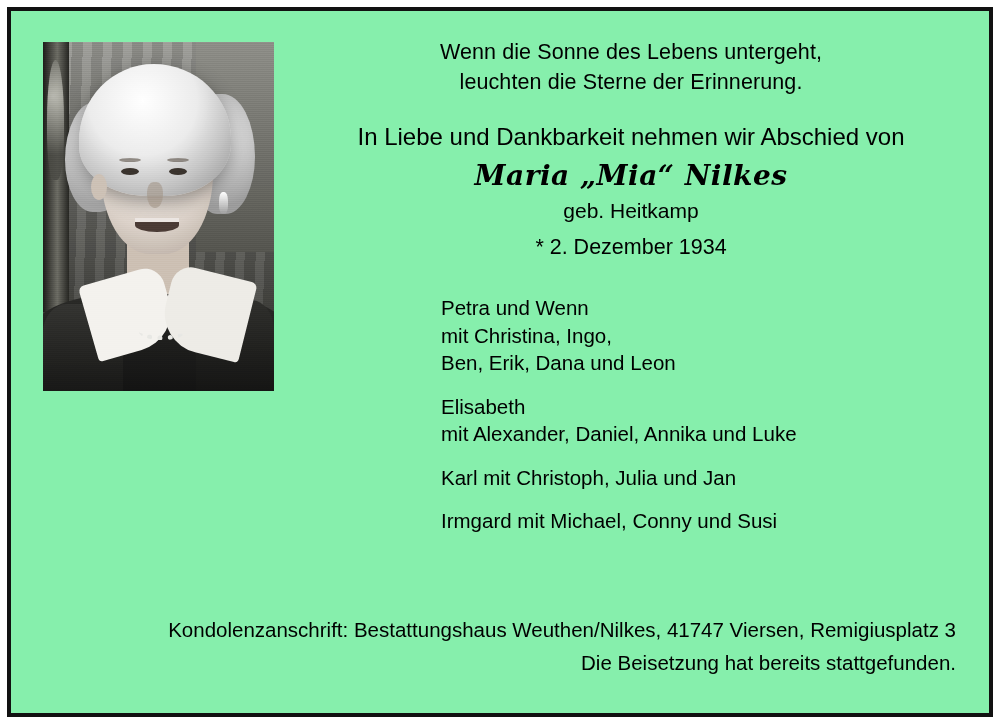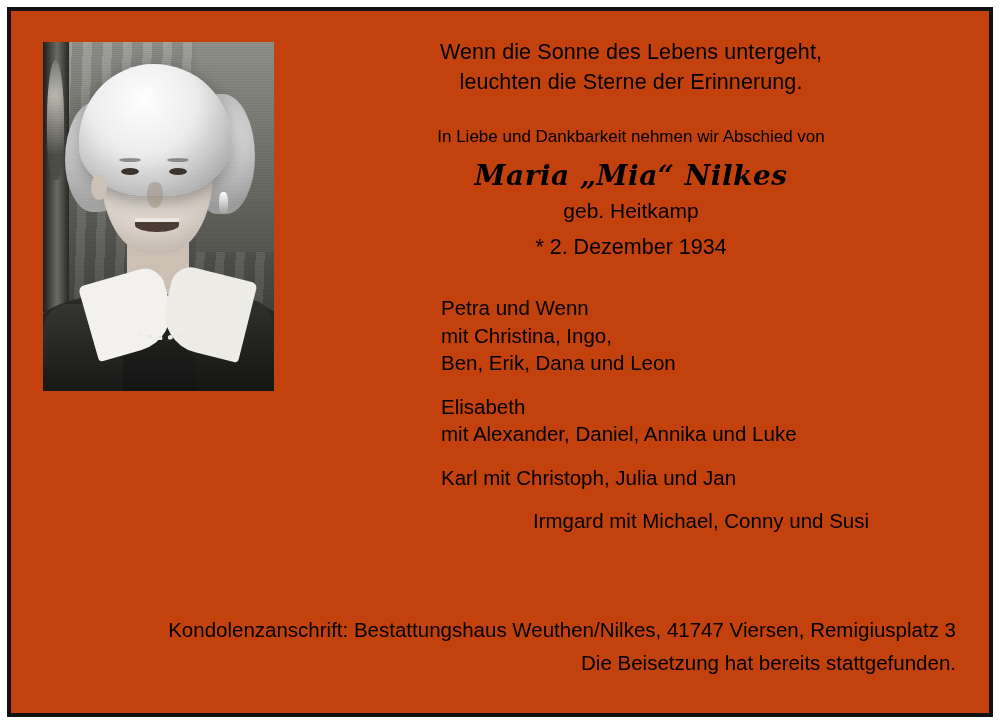--- a/index.html
+++ b/index.html
@@ -29,21 +29,21 @@
     right: 7px;
     bottom: 7px;
     border: 4px solid #111111;
   }
   .notice-inner {
     position: absolute;
     left: 11px;
     top: 11px;
     width: 978px;
     height: 702px;
-    background: #c2410c;
+    background: #86efac;
   }
 
   
   .portrait {
     position: absolute;
     left: 32px;
     top: 31px;
     width: 231px;
     height: 349px;
     background: linear-gradient(160deg, #7d7d79 0%, #5d5d59 40%, #3a3a36 100%);
@@ -219,21 +219,21 @@
     width: 660px;
     text-align: center;
   }
   .verse {
     font-size: 21.5px;
     line-height: 30px;
     letter-spacing: 0.1px;
   }
   .intro {
     margin-top: 26px;
-    font-size: 17px;
+    font-size: 24px;
     line-height: 28px;
   }
   .name {
     margin-top: 8px;
     font-family: "DejaVu Serif", serif;
     font-style: italic;
     font-weight: 700;
     font-size: 28px;
     letter-spacing: 0.5px;
     white-space: nowrap;
@@ -253,21 +253,21 @@
   .dates span { white-space: nowrap; }
 
   .family {
     margin-top: 34px;
     text-align: left;
     padding-left: 140px;
     font-size: 20.5px;
     line-height: 27.5px;
   }
   .family .grp { margin-bottom: 16px; }
-  .family .grp:last-child { margin-bottom: 4px; text-align: center; }
+  .family .grp:last-child { margin-bottom: 4px; }
 
   
   .footer {
     position: absolute;
     left: 35px;
     bottom: 34px;
     width: 910px;
     font-size: 20.5px;
     line-height: 33px;
     text-align: right;

